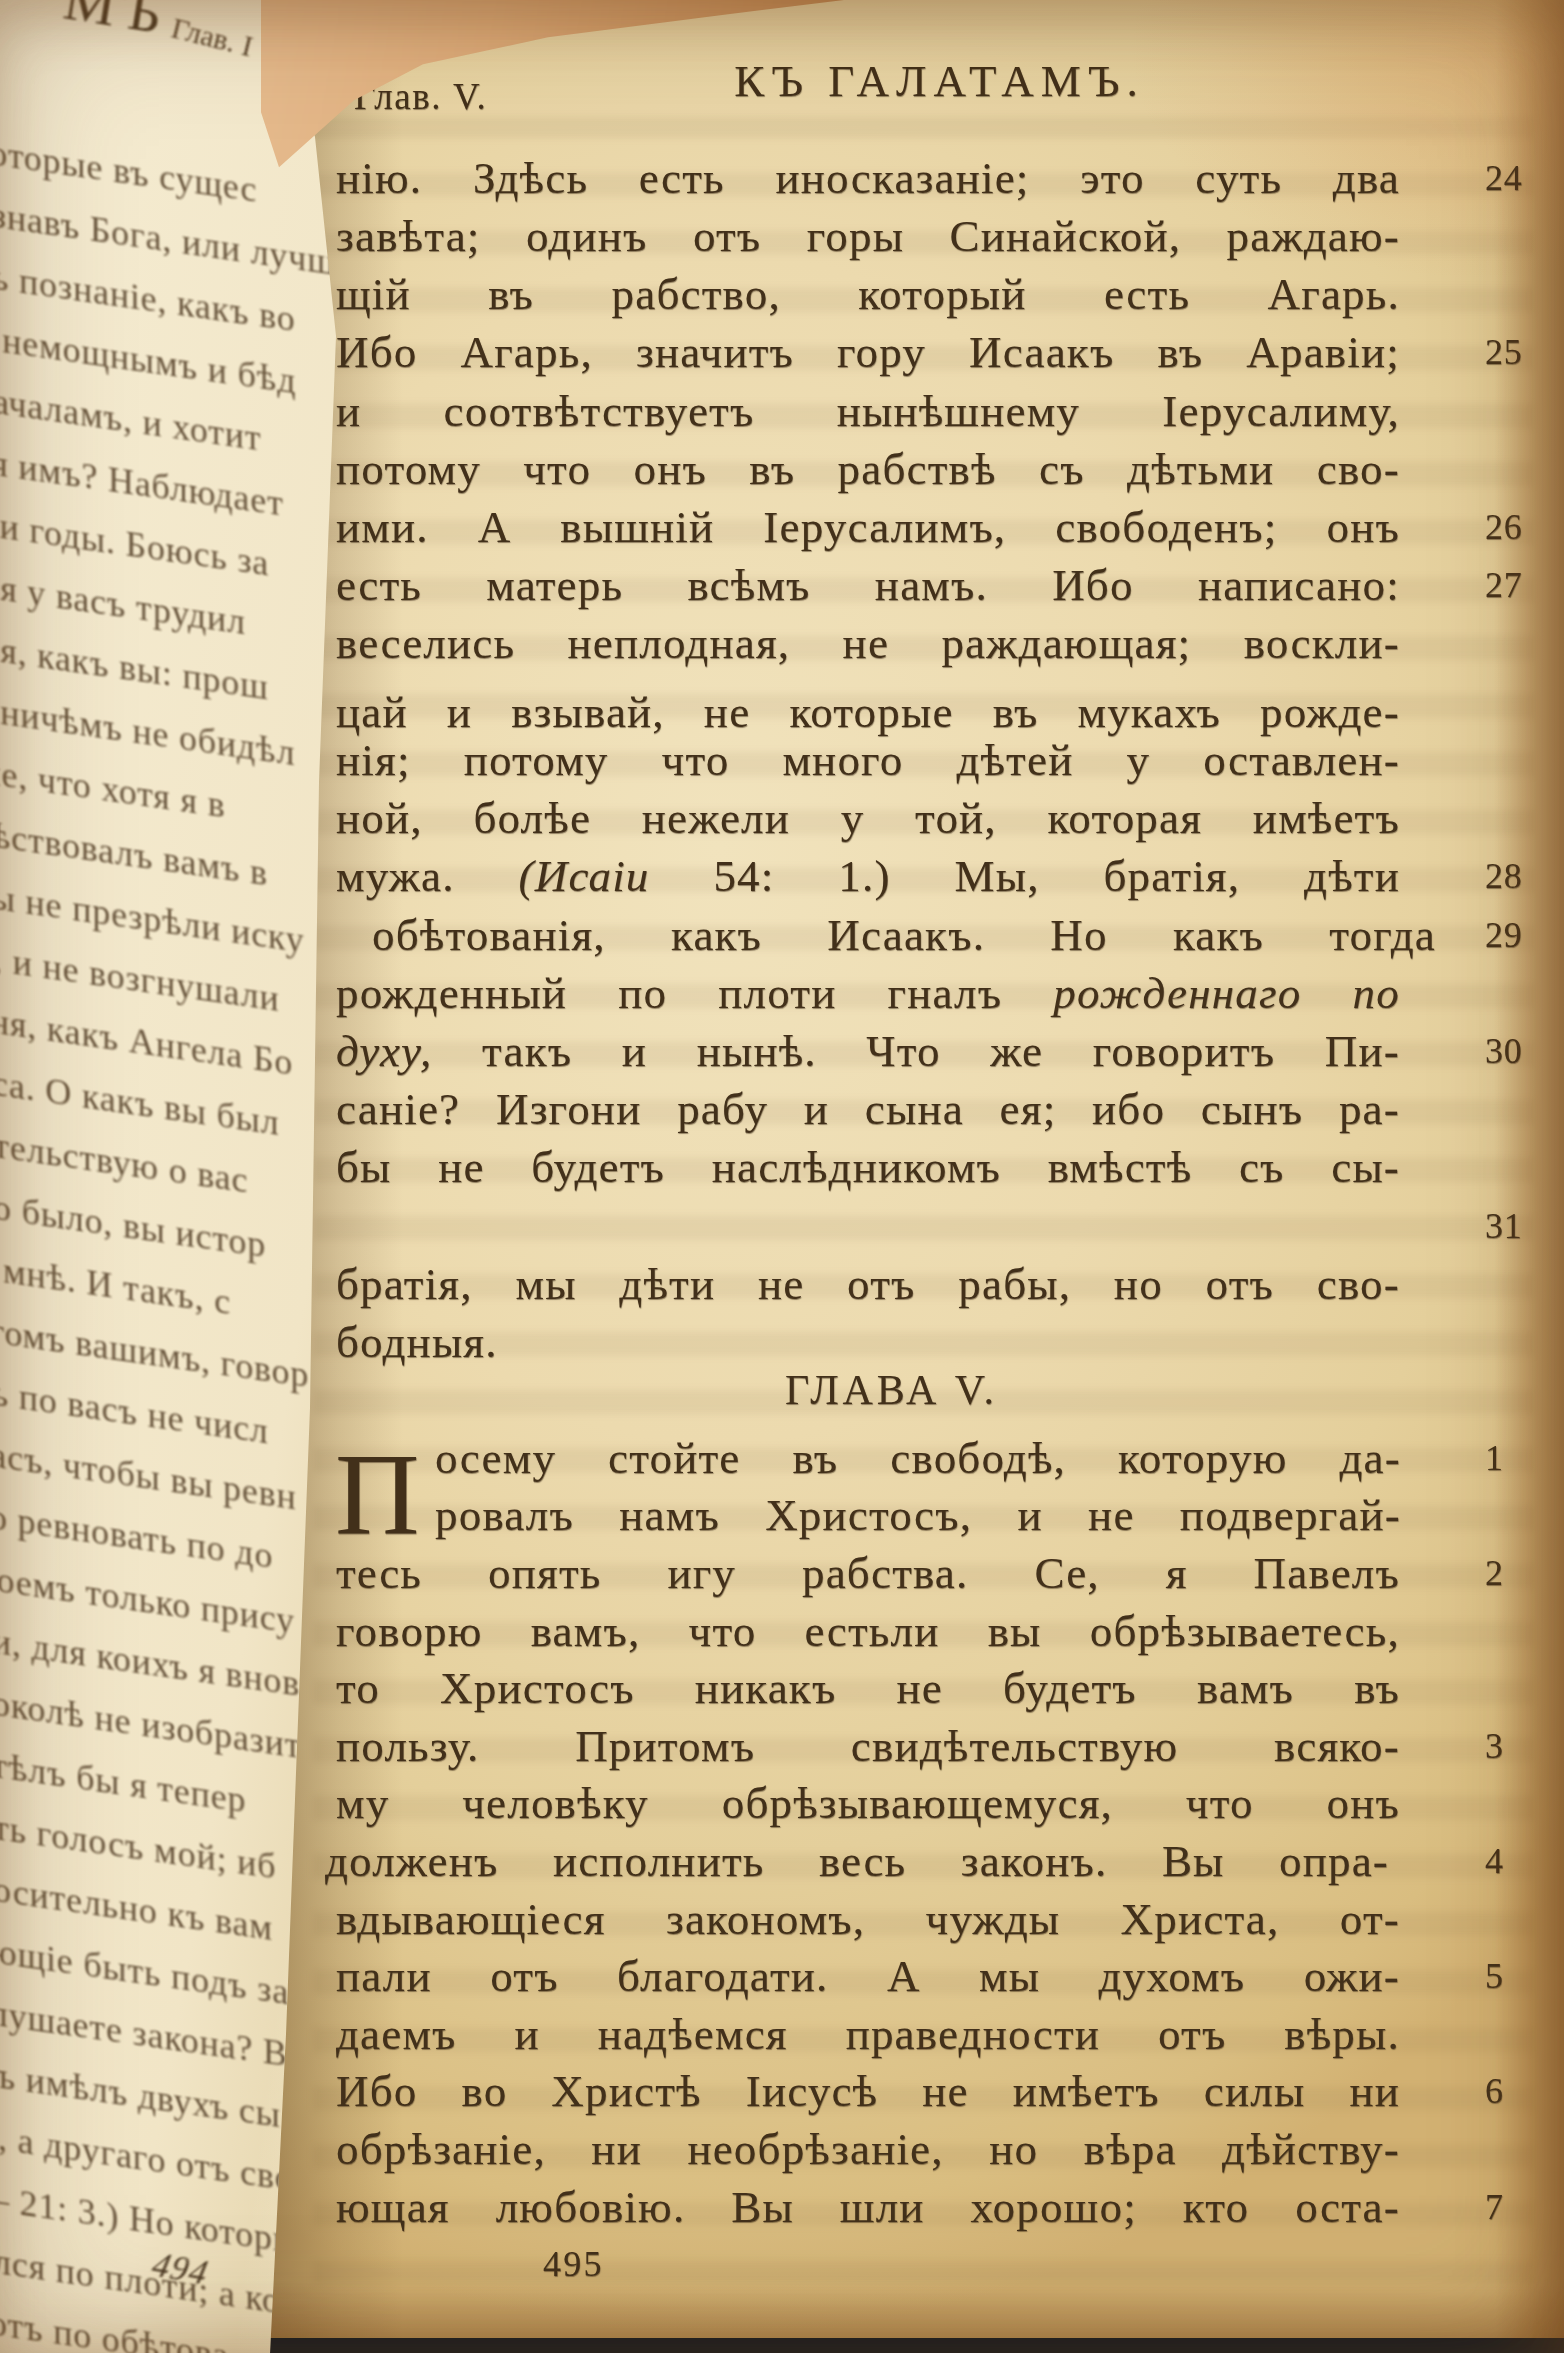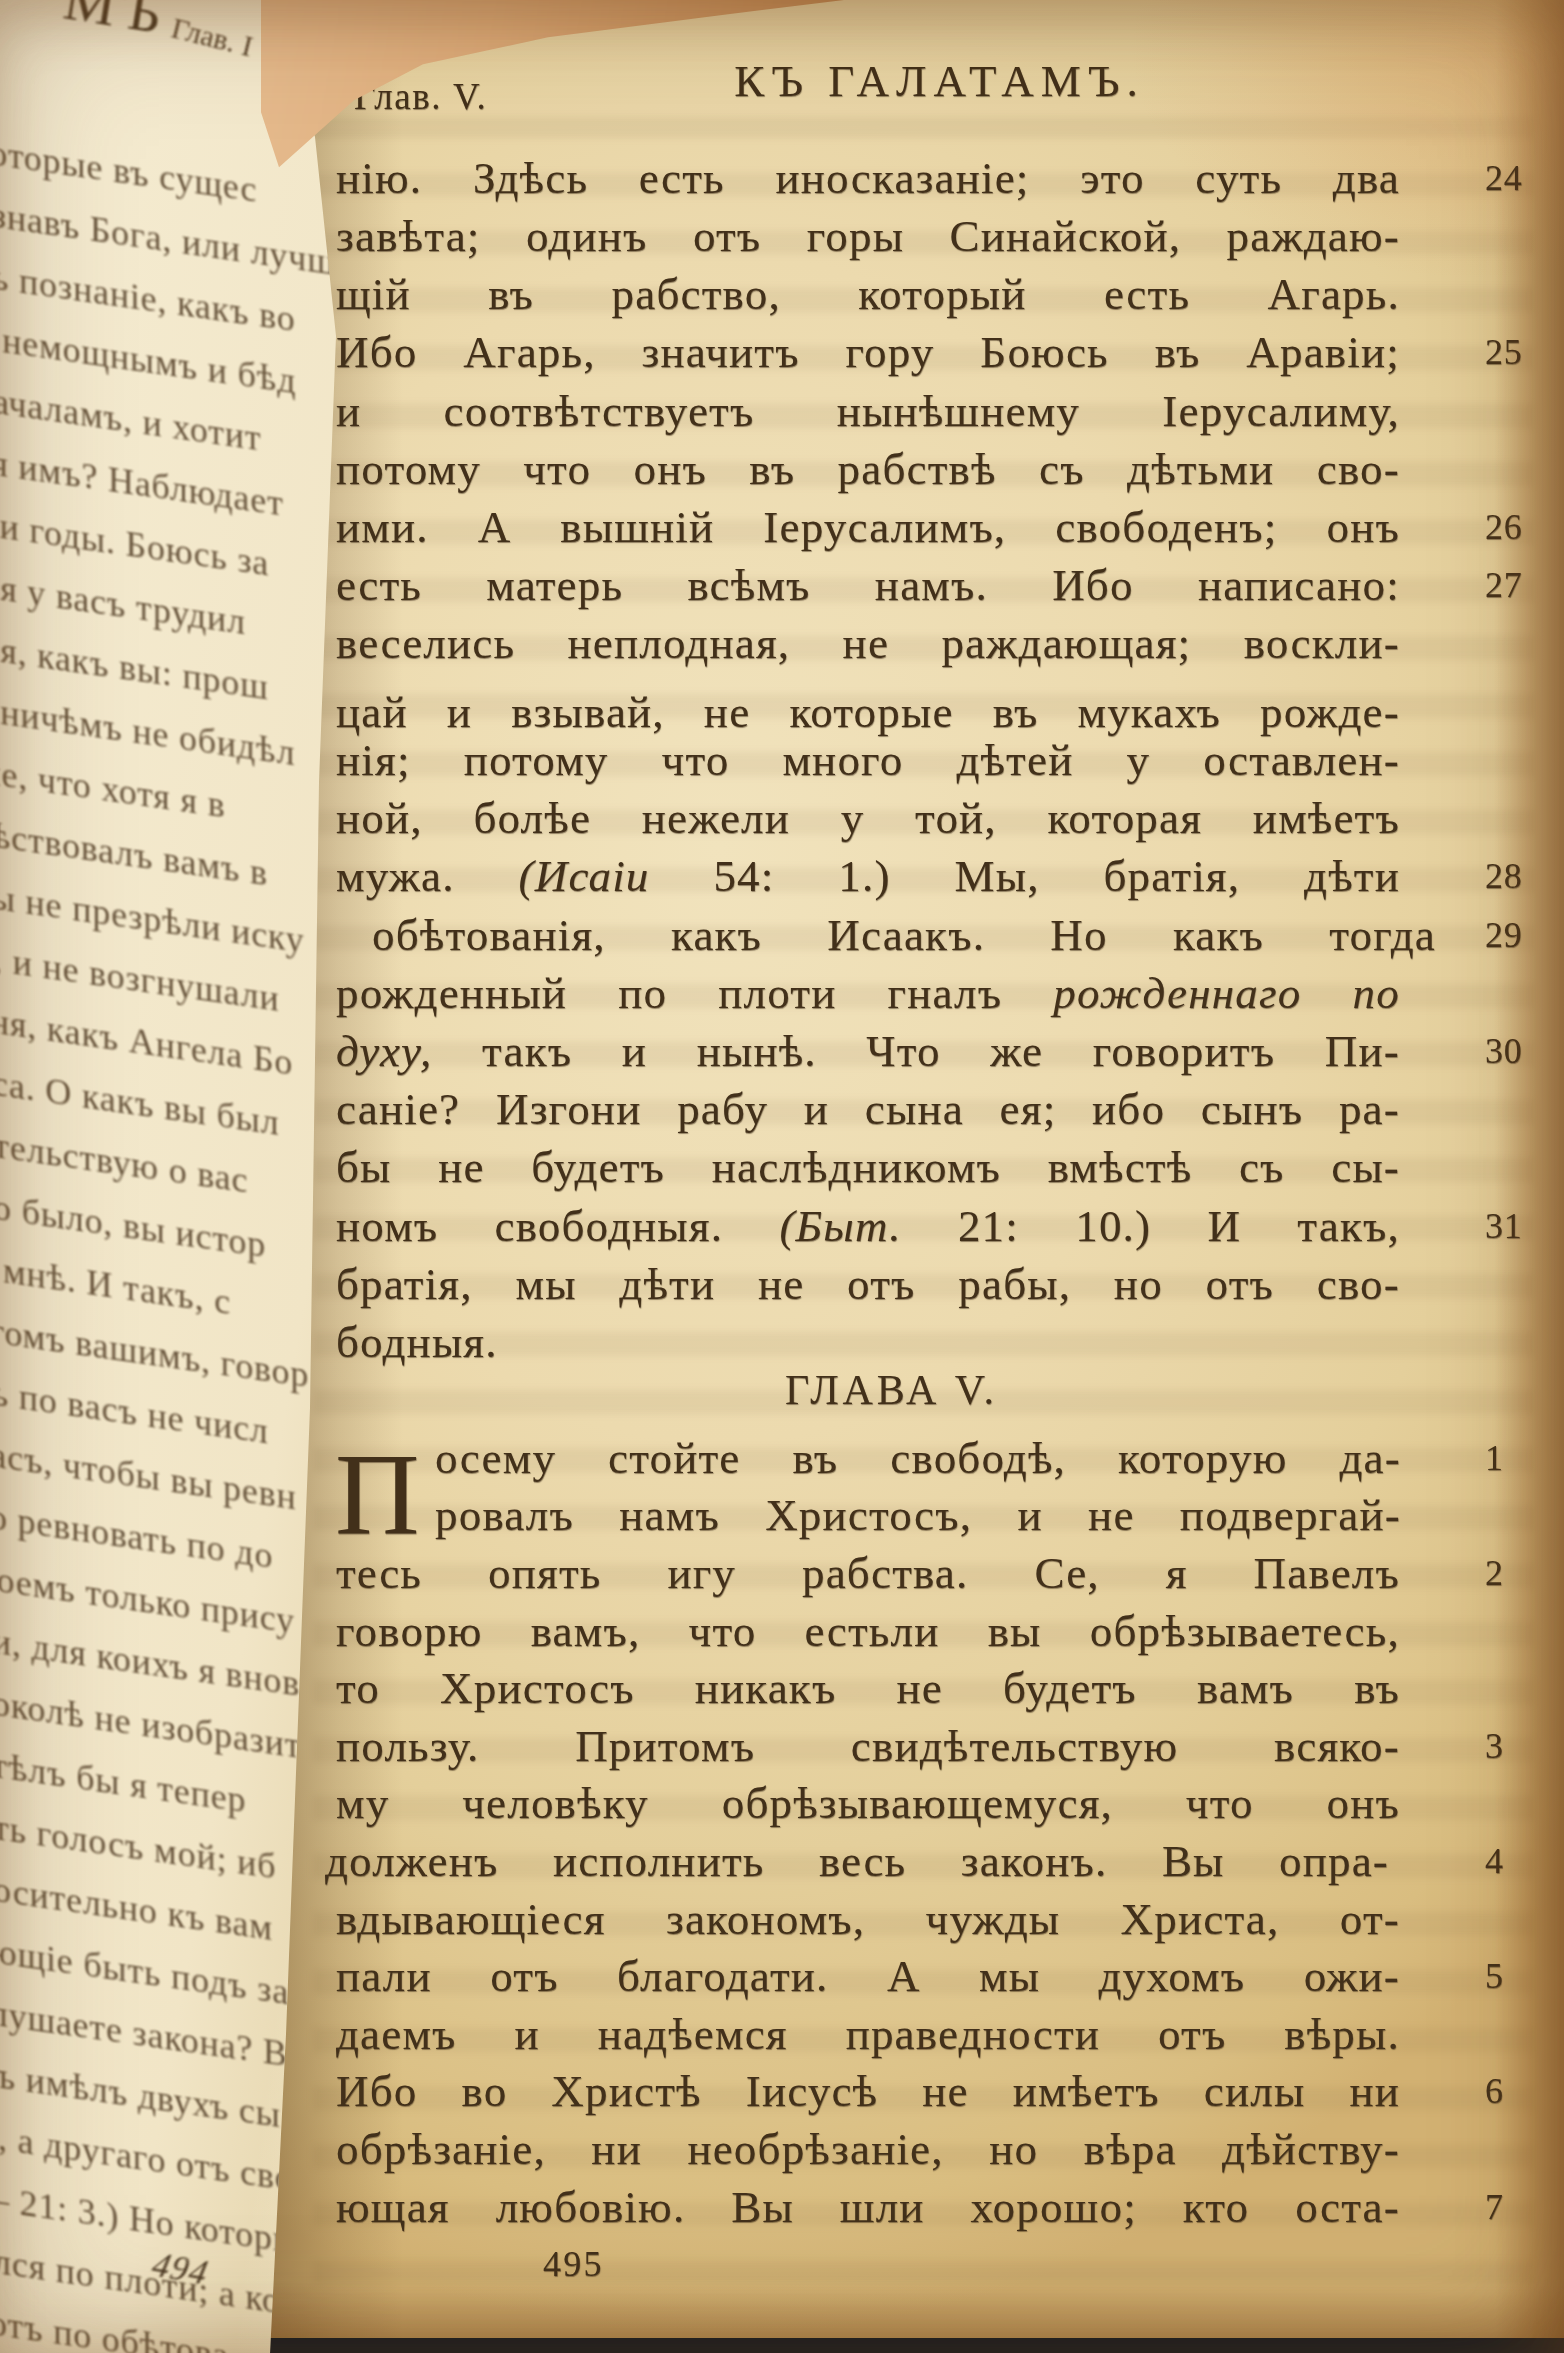--- a/index.html
+++ b/index.html
@@ -119,21 +119,21 @@
             <span>есть</span>
             <span>Агарь.</span>
           </div>
         </div>
         <div class="text-row" style="top: 323px;">
           <div class="line-words" style="left: 336px; width: 1064px;">
             <span>Ибо</span>
             <span>Агарь,</span>
             <span>значитъ</span>
             <span>гору</span>
-            <span>Боюсь</span>
+            <span>Исаакъ</span>
             <span>въ</span>
             <span>Аравіи;</span>
           </div>
           <div class="verse-num">25</div>
         </div>
         <div class="text-row" style="top: 382px;">
           <div class="line-words" style="left: 336px; width: 1064px;">
             <span>и</span>
             <span>соотвѣтствуетъ</span>
             <span>нынѣшнему</span>
@@ -281,29 +281,20 @@
             <span>бы</span>
             <span>не</span>
             <span>будетъ</span>
             <span>наслѣдникомъ</span>
             <span>вмѣстѣ</span>
             <span>съ</span>
             <span>сы-</span>
           </div>
         </div>
         <div class="text-row" style="top: 1197px;">
-          <div class="line-words" style="left: 336px; width: 1064px;">
-            <span>номъ</span>
-            <span>свободныя.</span>
-            <span class="it">(Быт.</span>
-            <span>21:</span>
-            <span>10.)</span>
-            <span>И</span>
-            <span>такъ,</span>
-          </div>
           <div class="verse-num">31</div>
         </div>
         <div class="text-row" style="top: 1255px;">
           <div class="line-words" style="left: 336px; width: 1064px;">
             <span>братія,</span>
             <span>мы</span>
             <span>дѣти</span>
             <span>не</span>
             <span>отъ</span>
             <span>рабы,</span>

